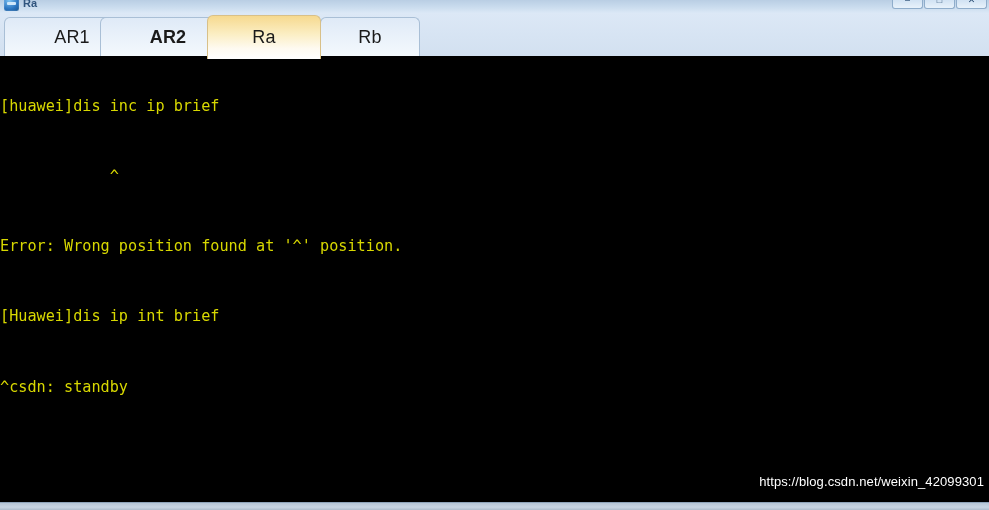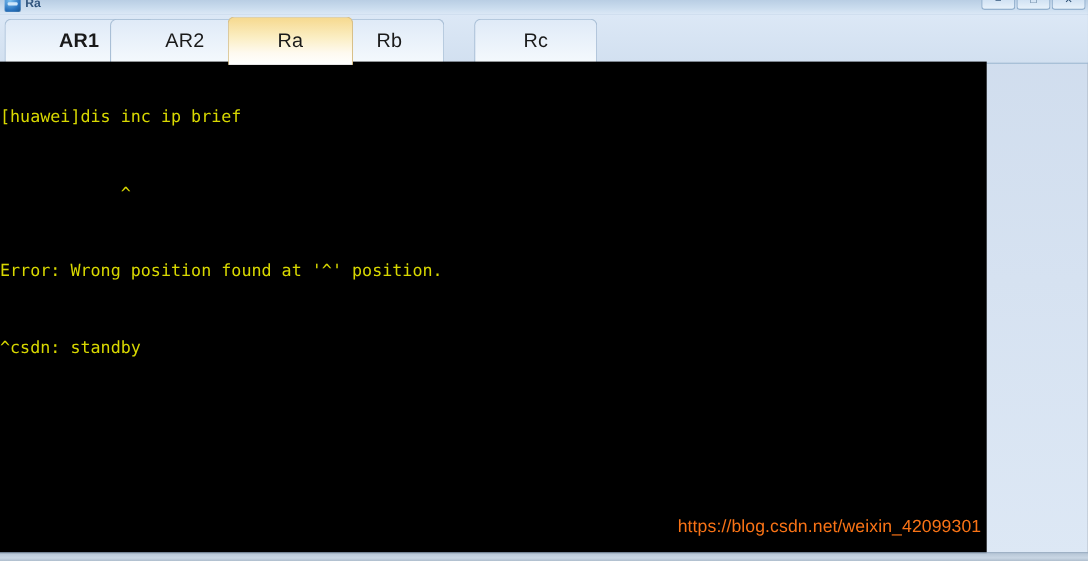--- a/index.html
+++ b/index.html
@@ -96,43 +96,43 @@
     border-color: #d8c089;
     z-index: 4;
     height: 44px;
     top: 2px;
   }
 
   
   .terminal {
     position: absolute;
     left: 0; top: 56px;
-    width: 897px; height: 447px;
+    width: 989px; height: 447px;
     background: #000000;
     overflow: hidden;
   }
   .term-inner {
     position: absolute;
     left: 0; top: -8px;
     width: 989px;
     font-family: "DejaVu Sans Mono", "Liberation Mono", monospace;
     font-size: 15.2px;
     line-height: 23.4px;
     color: #d8d800;
     white-space: pre;
     letter-spacing: 0px;
   }
   .term-inner .line { height: 23.4px; }
 
   .watermark {
     position: absolute;
     right: 5px; bottom: 14px;
     font-family: "Liberation Sans", sans-serif;
-    font-size: 16px;
-    color: #f97316;
+    font-size: 13px;
+    color: #ffffff;
     white-space: nowrap;
     letter-spacing: 0.1px;
   }
 
   .bottombar {
     position: absolute;
     left: 0; bottom: 0;
     width: 989px; height: 7px;
     background: linear-gradient(to bottom, #b7c6d6 0%, #c9d6e4 60%, #aebdcd 100%);
     border-top: 1px solid #8fa4ba;
@@ -153,42 +153,40 @@
       <div class="tb-btn">
         <span class="glyph">□</span>
       </div>
       <div class="tb-btn">
         <span class="glyph">✕</span>
       </div>
     </div>
   </div>
 
   <div class="tabstrip">
-    <div class="tab" style="left:4px;width:136px;font-weight:bold;">
+    <div class="tab" style="left:4px;width:136px;">
       <span>AR1</span>
     </div>
-    <div class="tab" style="left:100px;width:136px;">
+    <div class="tab" style="left:100px;width:136px;font-weight:bold;">
       <span>AR2</span>
     </div>
     <div class="tab active" style="left:207px;width:114px;">
       <span>Ra</span>
     </div>
-    <div class="tab" style="left:304px;width:100px;">
+    <div class="tab" style="left:320px;width:100px;">
       <span>Rb</span>
-    </div>
-    <div class="tab" style="left:431px;width:112px;">
-      <span>Rc</span>
     </div>
   </div>
 
   <div class="terminal">
     <div class="term-inner">
       <div class="line">[huawei]dis inc ip brief</div>
       <div class="line">            ^</div>
       <div class="line">Error: Wrong position found at '^' position.</div>
+      <div class="line">[Huawei]dis ip int brief</div>
       <div class="line">^csdn: standby</div>
       
       
       
       
       
       
       
       
       

